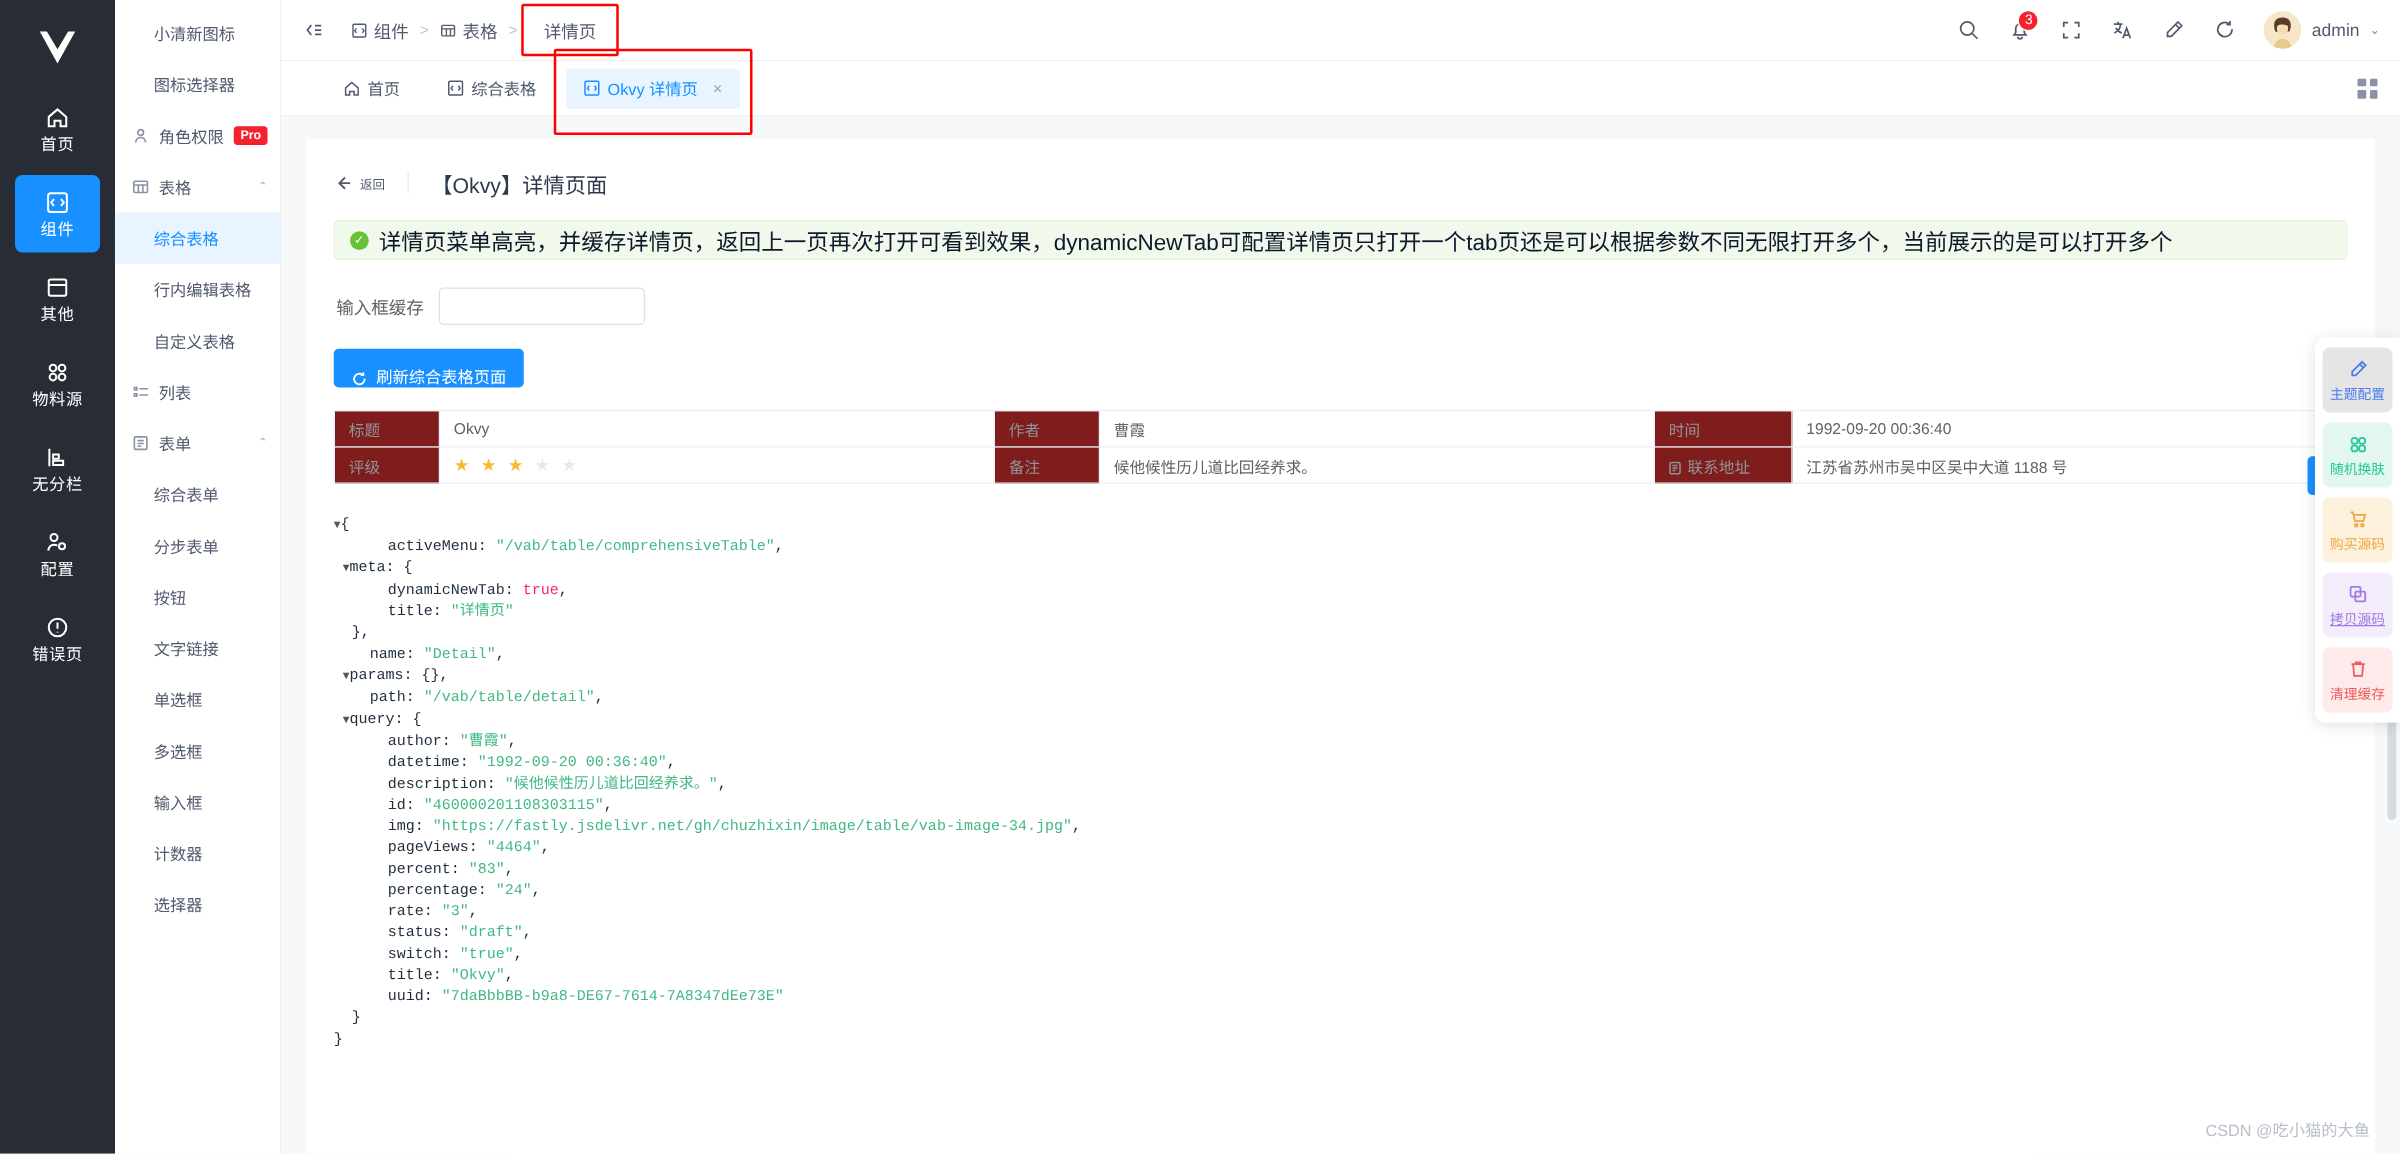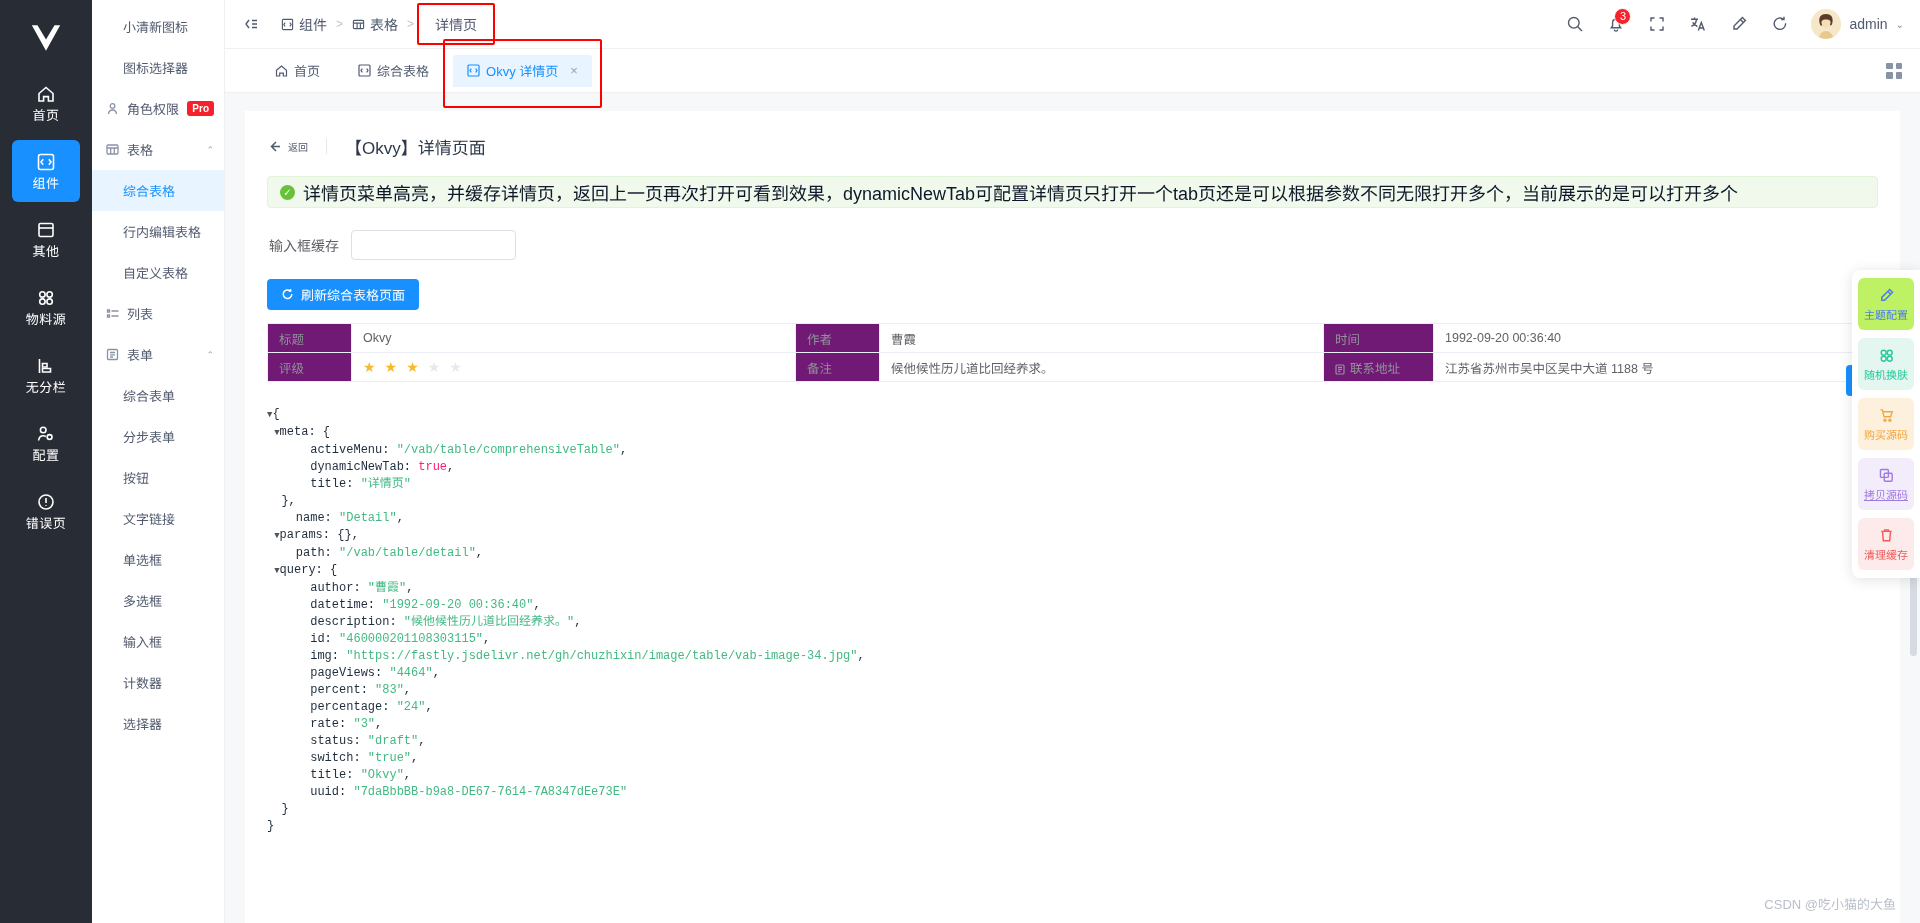--- a/index.html
+++ b/index.html
@@ -131,31 +131,31 @@
   .form-label { width: 84px; font-size: 14px; color: #606266; text-align: right; padding-right: 12px; }
   .txt-input {
     width: 165px; height: 30px; border: 1px solid #dcdfe6; border-radius: 4px;
     padding: 0 10px; font-size: 13px; color: #606266; outline: none;
     font-family: "Liberation Sans", sans-serif;
   }
 
   .refresh-btn {
     margin-top: 19px; margin-left: 0; background: #1890ff; color: #fff; border: none;
     height: 31px; border-radius: 4px; padding: 0 14px; font-size: 13px; cursor: pointer;
-    display: inline-flex; align-items: center; gap: 7px;
+    display: inline-flex; align-items: flex-end; gap: 7px;
     font-family: "Liberation Sans", sans-serif;
   }
   .refresh-btn svg { width: 13px; height: 13px; stroke: #fff; fill: none; stroke-width: 1.6; }
 
   .sec-title { margin-top: 13px; font-size: 17px; font-weight: bold; color: #2d3a4b; }
 
   
   .desc-table { margin-top: 13px; width: 100%; border-collapse: collapse; table-layout: fixed; }
   .desc-table td { border: 1px solid #ebeef5; height: 29px; font-size: 12.5px; padding: 4px 11px; }
-  .desc-table td.lbl { background: #701a75; color: #909399; width: 84px; }
+  .desc-table td.lbl { background: #7f1d1d; color: #909399; width: 84px; }
   .desc-table td.val { color: #606266; }
   .lbl-ico { display: inline-flex; align-items: center; margin-right: 4px; vertical-align: -2px; }
   .lbl-ico svg { width: 11px; height: 11px; stroke: #909399; fill: none; stroke-width: 1.2; }
   .stars { display: inline-flex; gap: 9px; }
   .star { font-size: 14px; color: #e9e9eb; }
   .star.on { color: #f7ba2a; }
 
   
   .json-box { margin-top: 24px; font-family: "Liberation Mono", "DejaVu Sans Mono", monospace; font-size: 12px; line-height: 17px; color: #1f2d3d; }
   .jrow { white-space: pre; }
@@ -175,21 +175,21 @@
   .dock {
     position: absolute; right: 0px; top: 270px; width: 68px;
     background: #fff; border-radius: 8px 0 0 8px; box-shadow: 0 2px 14px rgba(0,0,0,.12);
     padding: 8px 6px; display: flex; flex-direction: column; gap: 8px; z-index: 30;
   }
   .dock-item {
     width: 56px; height: 52px; border-radius: 6px; display: flex; flex-direction: column;
     align-items: center; justify-content: center; gap: 2px; cursor: pointer; font-size: 11px;
   }
   .dock-item svg { width: 17px; height: 17px; fill: none; stroke-width: 1.5; }
-  .dk1 { background: #bef264; color: #4b7bec; } .dk1 svg { stroke: #4b7bec; }
+  .dk1 { background: #e5e5e5; color: #4b7bec; } .dk1 svg { stroke: #4b7bec; }
   .dk2 { background: #e3f7f0; color: #26c99a; } .dk2 svg { stroke: #26c99a; }
   .dk3 { background: #fdf0dc; color: #f0a742; } .dk3 svg { stroke: #f0a742; }
   .dk4 { background: #f2ecfb; color: #a07be0; text-decoration: underline; } .dk4 svg { stroke: #a07be0; }
   .dk5 { background: #fdeaea; color: #f05a5a; } .dk5 svg { stroke: #f05a5a; }
 
   .scrollbar {
     position: absolute; right: 3px; top: 538px; width: 7px; height: 118px;
     background: #c1c7d0; border-radius: 4px; opacity: .6; z-index: 25;
   }
   .watermark {
@@ -546,22 +546,22 @@
                     </svg>
                   </span><span>联系地址</span></td>
                 <td class="val"><span>江苏省苏州市吴中区吴中大道 1188 号</span></td>
               </tr>
             </tbody>
         </table>
 
         <div class="json-box">
           <div id="json-lines">
               <div class="jrow"><span class="jarrow">▼</span><span class="jkey">{</span></div>
+              <div class="jrow">      <span class="jkey">activeMenu: </span><span class="jstr">"/vab/table/comprehensiveTable"</span><span class="jkey">,</span></div>
               <div class="jrow"> <span class="jarrow">▼</span><span class="jkey">meta: </span><span class="jkey">{</span></div>
-              <div class="jrow">      <span class="jkey">activeMenu: </span><span class="jstr">"/vab/table/comprehensiveTable"</span><span class="jkey">,</span></div>
               <div class="jrow">      <span class="jkey">dynamicNewTab: </span><span class="jbool">true</span><span class="jkey">,</span></div>
               <div class="jrow">      <span class="jkey">title: </span><span class="jstr">"详情页"</span></div>
               <div class="jrow">  <span class="jkey">},</span></div>
               <div class="jrow">    <span class="jkey">name: </span><span class="jstr">"Detail"</span><span class="jkey">,</span></div>
               <div class="jrow"> <span class="jarrow">▼</span><span class="jkey">params: </span><span class="jkey">{}</span><span class="jkey">,</span></div>
               <div class="jrow">    <span class="jkey">path: </span><span class="jstr">"/vab/table/detail"</span><span class="jkey">,</span></div>
               <div class="jrow"> <span class="jarrow">▼</span><span class="jkey">query: </span><span class="jkey">{</span></div>
               <div class="jrow">      <span class="jkey">author: </span><span class="jstr">"曹霞"</span><span class="jkey">,</span></div>
               <div class="jrow">      <span class="jkey">datetime: </span><span class="jstr">"1992-09-20 00:36:40"</span><span class="jkey">,</span></div>
               <div class="jrow">      <span class="jkey">description: </span><span class="jstr">"候他候性历儿道比回经养求。"</span><span class="jkey">,</span></div>

